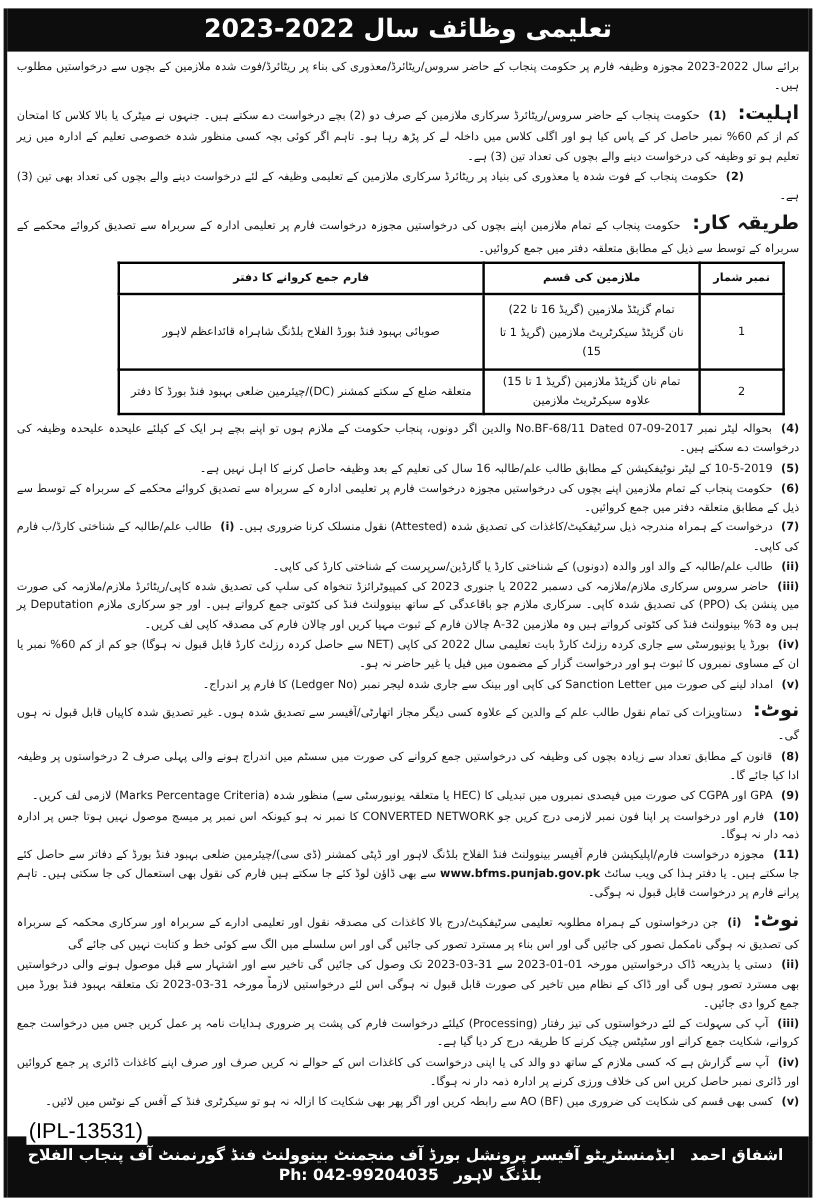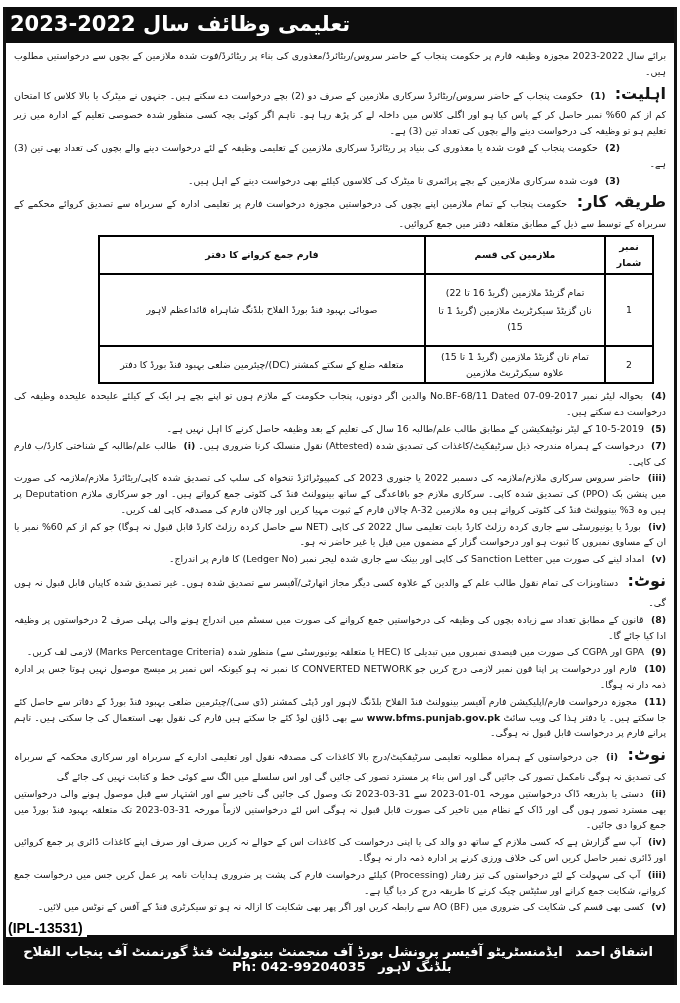--- a/index.html
+++ b/index.html
@@ -6,21 +6,21 @@
   html,body { margin:0; padding:0; }
   body {
     width:680px; height:1003px; background:#ffffff;
     font-family:"DejaVu Sans", sans-serif;
   }
   .page { width:680px; height:1003px; overflow:hidden; background:#fff; position:relative; }
 
   .doc { margin:7px 3px 0 3px; border-left:3px solid #121212; border-right:3px solid #121212; }
 
   .title-bar {
-    background:#0d0d0d; color:#ffffff; direction:rtl; text-align:left;
+    background:#0d0d0d; color:#ffffff; direction:rtl; text-align:center;
     font-size:21px; font-weight:bold; padding:5px 4px 7px 4px; letter-spacing:0.5px;
   }
 
   .content {
     direction:rtl; text-align:justify; color:#161616;
     font-size:9.4px; line-height:1.68; padding:5px 8px 3px 8px;
   }
   .clause { margin:0 0 1px 0; }
   .cnum { font-weight:bold; padding-left:4px; white-space:nowrap; }
   .slabel { font-weight:bold; font-size:16px; padding-left:6px; }
@@ -29,30 +29,30 @@
 
   table.offices {
     border-collapse:collapse; width:556px; margin:3px 12px 4px auto;
     direction:rtl;
   }
   table.offices th, table.offices td {
     border:2px solid #000; text-align:center; vertical-align:middle;
     font-size:9.4px; padding:2px 4px; color:#111;
   }
   table.offices th { font-weight:bold; height:26px; }
-  .c-sr { width:48px; }
+  .c-sr { width:70px; }
   .c-type { width:180px; }
-  tr.row-1 td { height:72px; }
+  tr.row-1 td { height:62px; }
   tr.row-2 td { height:34px; }
   .type-lines div { margin:3px 0; }
 
   .footer-wrap { position:relative; margin-top:16px; }
   .ipl {
-    position:absolute; top:-15px; left:0; background:#fff; z-index:2;
-    font-family:"Liberation Sans", sans-serif; font-weight:bold; font-size:14px;
+    position:absolute; top:-15px; left:16px; background:#fff; z-index:2;
+    font-family:"Liberation Sans", sans-serif; font-weight:normal; font-size:18px;
     color:#000; padding:0 4px 1px 2px;
   }
   .footer-bar {
     background:#0d0d0d; color:#ffffff; direction:rtl; text-align:center;
     font-size:13px; font-weight:bold; padding:9px 8px 11px 8px;
   }
   .footer-bar span { margin:0 4px; }
   .phone { direction:ltr; unicode-bidi:embed; }
 </style>
 </head>
@@ -64,21 +64,20 @@
     <div class="title-bar">
       <span>تعلیمی وظائف سال 2022-2023</span>
     </div>
 
     <div class="content">
 
       <p class="clause"><span>برائے سال 2022-2023 مجوزہ وظیفہ فارم پر حکومت پنجاب کے حاضر سروس/ریٹائرڈ/معذوری کی بناء پر ریٹائرڈ/فوت شدہ ملازمین کے بچوں سے درخواستیں مطلوب ہیں۔</span></p>
 
       <p class="clause"><span class="slabel">اہلیت:</span> <span class="cnum">(1)</span> <span>حکومت پنجاب کے حاضر سروس/ریٹائرڈ سرکاری ملازمین کے صرف دو (2) بچے درخواست دے سکتے ہیں۔ جنہوں نے میٹرک یا بالا کلاس کا امتحان کم از کم 60% نمبر حاصل کر کے پاس کیا ہو اور اگلی کلاس میں داخلہ لے کر پڑھ رہا ہو۔ تاہم اگر کوئی بچہ کسی منظور شدہ خصوصی تعلیم کے ادارہ میں زیر تعلیم ہو تو وظیفہ کی درخواست دینے والے بچوں کی تعداد تین (3) ہے۔</span></p>
       <p class="clause indent1"><span class="cnum">(2)</span> <span>حکومت پنجاب کے فوت شدہ یا معذوری کی بنیاد پر ریٹائرڈ سرکاری ملازمین کے تعلیمی وظیفہ کے لئے درخواست دینے والے بچوں کی تعداد بھی تین (3) ہے۔</span></p>
-      <p class="clause indent1"><span class="cnum">(3)</span> <span>فوت شدہ سرکاری ملازمین کے بچے پرائمری تا میٹرک کی کلاسوں کیلئے بھی درخواست دینے کے اہل ہیں۔</span></p>
 
       <p class="clause"><span class="slabel">طریقہ کار:</span> <span>حکومت پنجاب کے تمام ملازمین اپنے بچوں کی درخواستیں مجوزہ درخواست فارم پر تعلیمی ادارہ کے سربراہ سے تصدیق کروائے محکمے کے سربراہ کے توسط سے ذیل کے مطابق متعلقہ دفتر میں جمع کروائیں۔</span></p>
 
       <table class="offices">
         <tbody>
             <tr>
           <th class="c-sr">نمبر شمار</th>
           <th class="c-type">ملازمین کی قسم</th>
           <th>فارم جمع کروانے کا دفتر</th>
         </tr>
@@ -93,37 +92,39 @@
         <tr class="row-2">
           <td>2</td>
           <td>تمام نان گزیٹڈ ملازمین (گریڈ 1 تا 15) علاوہ سیکرٹریٹ ملازمین</td>
           <td>متعلقہ ضلع کے سکتے کمشنر (DC)/چیئرمین ضلعی بہبود فنڈ بورڈ کا دفتر</td>
         </tr>
       </tbody>
         </table>
 
       <p class="clause"><span class="cnum">(4)</span> <span>بحوالہ لیٹر نمبر No.BF-68/11 Dated 07-09-2017 والدین اگر دونوں، پنجاب حکومت کے ملازم ہوں تو اپنے بچے ہر ایک کے کیلئے علیحدہ علیحدہ وظیفہ کی درخواست دے سکتے ہیں۔</span></p>
       <p class="clause"><span class="cnum">(5)</span> <span>10-5-2019 کے لیٹر نوٹیفکیشن کے مطابق طالب علم/طالبہ 16 سال کی تعلیم کے بعد وظیفہ حاصل کرنے کا اہل نہیں ہے۔</span></p>
+      <p class="clause"><span class="cnum">(6)</span> <span>حکومت پنجاب کے تمام ملازمین اپنے بچوں کی درخواستیں مجوزہ درخواست فارم پر تعلیمی ادارہ کے سربراہ سے تصدیق کروائے محکمے کے سربراہ کے توسط سے ذیل کے مطابق متعلقہ دفتر میں جمع کروائیں۔</span></p>
       <p class="clause"><span class="cnum">(7)</span> <span>درخواست کے ہمراہ مندرجہ ذیل سرٹیفکیٹ/کاغذات کی تصدیق شدہ (Attested) نقول منسلک کرنا ضروری ہیں۔</span> <span class="cnum">(i)</span> <span>طالب علم/طالبہ کے شناختی کارڈ/ب فارم کی کاپی۔</span></p>
 
+      <p class="clause"><span class="cnum">(ii)</span> <span>طالب علم/طالبہ کے والد اور والدہ (دونوں) کے شناختی کارڈ یا گارڈین/سرپرست کے شناختی کارڈ کی کاپی۔</span></p>
       <p class="clause"><span class="cnum">(iii)</span> <span>حاضر سروس سرکاری ملازم/ملازمہ کی دسمبر 2022 یا جنوری 2023 کی کمپیوٹرائزڈ تنخواہ کی سلپ کی تصدیق شدہ کاپی/ریٹائرڈ ملازم/ملازمہ کی صورت میں پنشن بک (PPO) کی تصدیق شدہ کاپی۔ سرکاری ملازم جو باقاعدگی کے ساتھ بینوولنٹ فنڈ کی کٹوتی جمع کرواتے ہیں۔ اور جو سرکاری ملازم Deputation پر ہیں وہ 3% بینوولنٹ فنڈ کی کٹوتی کرواتے ہیں وہ ملازمین 32-A چالان فارم کے ثبوت مہیا کریں اور چالان فارم کی مصدقہ کاپی لف کریں۔</span></p>
       <p class="clause"><span class="cnum">(iv)</span> <span>بورڈ یا یونیورسٹی سے جاری کردہ رزلٹ کارڈ بابت تعلیمی سال 2022 کی کاپی (NET سے حاصل کردہ رزلٹ کارڈ قابل قبول نہ ہوگا) جو کم از کم 60% نمبر یا ان کے مساوی نمبروں کا ثبوت ہو اور درخواست گزار کے مضمون میں فیل یا غیر حاضر نہ ہو۔</span></p>
       <p class="clause"><span class="cnum">(v)</span> <span>امداد لینے کی صورت میں Sanction Letter کی کاپی اور بینک سے جاری شدہ لیجر نمبر (Ledger No) کا فارم پر اندراج۔</span></p>
 
       <p class="clause"><span class="slabel">نوٹ:</span> <span>دستاویزات کی تمام نقول طالب علم کے والدین کے علاوہ کسی دیگر مجاز اتھارٹی/آفیسر سے تصدیق شدہ ہوں۔ غیر تصدیق شدہ کاپیاں قابل قبول نہ ہوں گی۔</span></p>
 
       <p class="clause"><span class="cnum">(8)</span> <span>قانون کے مطابق تعداد سے زیادہ بچوں کی وظیفہ کی درخواستیں جمع کروانے کی صورت میں سسٹم میں اندراج ہونے والی پہلی صرف 2 درخواستوں پر وظیفہ ادا کیا جائے گا۔</span></p>
       <p class="clause"><span class="cnum">(9)</span> <span>GPA اور CGPA کی صورت میں فیصدی نمبروں میں تبدیلی کا (HEC یا متعلقہ یونیورسٹی سے) منظور شدہ (Marks Percentage Criteria) لازمی لف کریں۔</span></p>
       <p class="clause"><span class="cnum">(10)</span> <span>فارم اور درخواست پر اپنا فون نمبر لازمی درج کریں جو CONVERTED NETWORK کا نمبر نہ ہو کیونکہ اس نمبر پر میسج موصول نہیں ہوتا جس پر ادارہ ذمہ دار نہ ہوگا۔</span></p>
       <p class="clause"><span class="cnum">(11)</span> <span>مجوزہ درخواست فارم/اپلیکیشن فارم آفیسر بینوولنٹ فنڈ الفلاح بلڈنگ لاہور اور ڈپٹی کمشنر (ڈی سی)/چیئرمین ضلعی بہبود فنڈ بورڈ کے دفاتر سے حاصل کئے جا سکتے ہیں۔ یا دفتر ہذا کی ویب سائٹ</span> <span class="url">www.bfms.punjab.gov.pk</span> <span>سے بھی ڈاؤن لوڈ کئے جا سکتے ہیں فارم کی نقول بھی استعمال کی جا سکتی ہیں۔ تاہم پرانے فارم پر درخواست قابل قبول نہ ہوگی۔</span></p>
 
       <p class="clause"><span class="slabel">نوٹ:</span> <span class="cnum">(i)</span> <span>جن درخواستوں کے ہمراہ مطلوبہ تعلیمی سرٹیفکیٹ/درج بالا کاغذات کی مصدقہ نقول اور تعلیمی ادارے کے سربراہ اور سرکاری محکمہ کے سربراہ کی تصدیق نہ ہوگی نامکمل تصور کی جائیں گی اور اس بناء پر مسترد تصور کی جائیں گی اور اس سلسلے میں الگ سے کوئی خط و کتابت نہیں کی جائے گی</span></p>
       <p class="clause"><span class="cnum">(ii)</span> <span>دستی یا بذریعہ ڈاک درخواستیں مورخہ 01-01-2023 سے 31-03-2023 تک وصول کی جائیں گی تاخیر سے اور اشتہار سے قبل موصول ہونے والی درخواستیں بھی مسترد تصور ہوں گی اور ڈاک کے نظام میں تاخیر کی صورت قابل قبول نہ ہوگی اس لئے درخواستیں لازماً مورخہ 31-03-2023 تک متعلقہ بہبود فنڈ بورڈ میں جمع کروا دی جائیں۔</span></p>
+      <p class="clause"><span class="cnum">(iii)</span> <span>آپ کی سہولت کے لئے درخواستوں کی تیز رفتار (Processing) کیلئے درخواست فارم کی پشت پر ضروری ہدایات نامہ پر عمل کریں جس میں درخواست جمع کروانے، شکایت جمع کرانے اور سٹیٹس چیک کرنے کا طریقہ درج کر دیا گیا ہے۔</span></p>
       <p class="clause"><span class="cnum">(iv)</span> <span>آپ سے گزارش ہے کہ کسی ملازم کے ساتھ دو والد کی یا اپنی درخواست کی کاغذات اس کے حوالے نہ کریں صرف اور صرف اپنے کاغذات ڈائری پر جمع کروائیں اور ڈائری نمبر حاصل کریں اس کی خلاف ورزی کرنے پر ادارہ ذمہ دار نہ ہوگا۔</span></p>
-      <p class="clause"><span class="cnum">(iii)</span> <span>آپ کی سہولت کے لئے درخواستوں کی تیز رفتار (Processing) کیلئے درخواست فارم کی پشت پر ضروری ہدایات نامہ پر عمل کریں جس میں درخواست جمع کروانے، شکایت جمع کرانے اور سٹیٹس چیک کرنے کا طریقہ درج کر دیا گیا ہے۔</span></p>
       <p class="clause"><span class="cnum">(v)</span> <span>کسی بھی قسم کی شکایت کی ضروری میں AO (BF) سے رابطہ کریں اور اگر پھر بھی شکایت کا ازالہ نہ ہو تو سیکرٹری فنڈ کے آفس کے نوٹس میں لائیں۔</span></p>
 
     </div>
 
     <div class="footer-wrap">
       <div class="ipl">(IPL-13531)</div>
       <div class="footer-bar">
         <span>اشفاق احمد</span>
         <span>ایڈمنسٹریٹو آفیسر پرونشل بورڈ آف منجمنٹ بینوولنٹ فنڈ گورنمنٹ آف پنجاب الفلاح بلڈنگ لاہور</span>
         <span class="phone" dir="ltr">Ph: 042-99204035</span>

